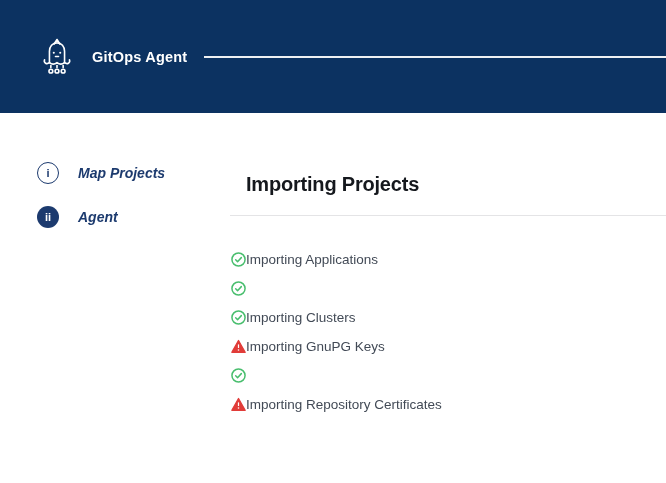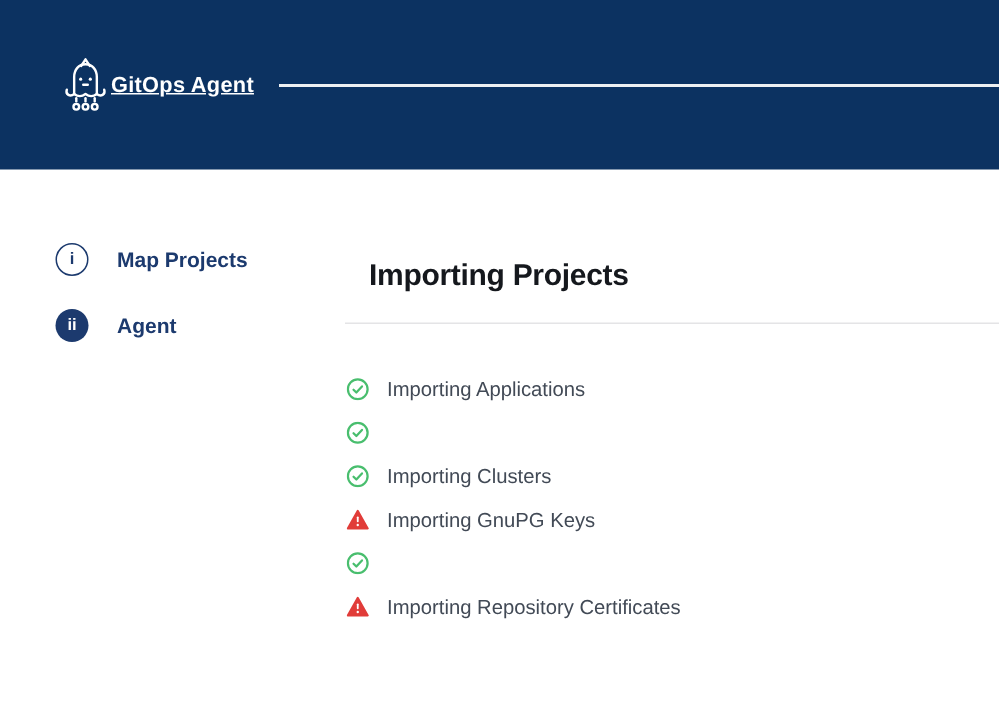--- a/index.html
+++ b/index.html
@@ -18,24 +18,23 @@
     background:var(--header-bg, #0c3261);
     display:flex;
     align-items:center;
     padding-left:40px;
   }
   .logo { width:34px; height:44px; flex:0 0 auto; }
   .app-title {
     color:#ffffff;
     font-size:14.5px;
     font-weight:600;
-    margin-left:0;
+    margin-left:18px;
     letter-spacing:.2px;
     white-space:nowrap;
-    text-decoration:underline;
   }
   .header-rule {
     flex:1;
     height:2px;
     background:#eef0f2;
     margin-left:17px;
   }
 
   
   .steps {
@@ -64,20 +63,21 @@
   .step.active .step-circle {
     background:var(--brand-navy, #1c3a6e);
     color:#ffffff;
     text-align:center;
   }
   .step-label {
     font-size:14px;
     font-weight:700;
     color:var(--brand-navy, #1c3a6e);
     white-space:nowrap;
+    font-style:italic;
   }
 
   
   .main {
     position:absolute;
     left:230px; top:153px; right:0;
   }
   .page-title {
     margin:16px;
     font-size:20px;
@@ -89,21 +89,20 @@
   .title-divider {
     border:none;
     border-top:1px solid var(--divider, #e4e4e6);
     margin:12px 0 0 0;
   }
   .import-list { margin-top:29px; padding-left:1px; }
   .import-row {
     display:flex;
     align-items:center;
     height:29px;
-    gap:12px;
   }
   .status-icon { width:15px; height:15px; display:block; flex:0 0 auto; }
   .icon-success { color:var(--success-green, #49be6e); }
   .icon-error   { color:var(--error-red, #e13c39); display:none; }
   .import-row.error .icon-error   { display:block; }
   .import-label {
     font-size:13.5px;
     color:var(--item-text, #424a56);
     white-space:nowrap;
   }

